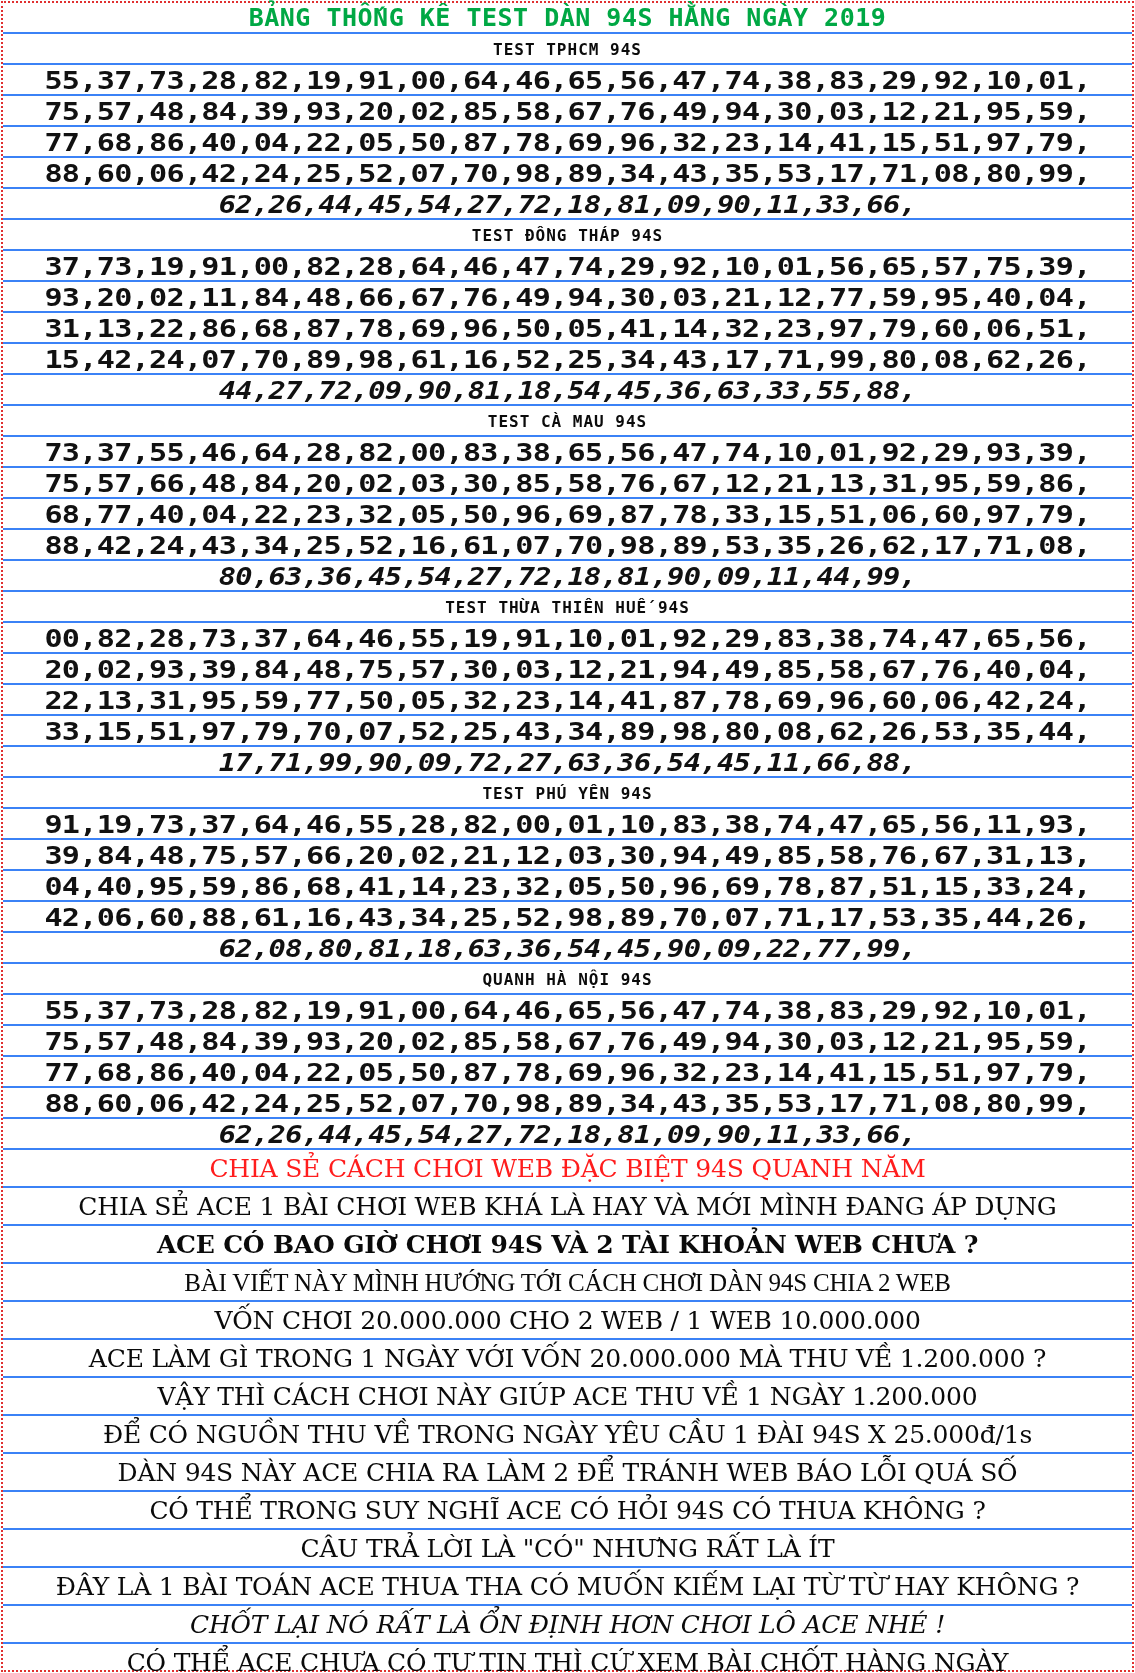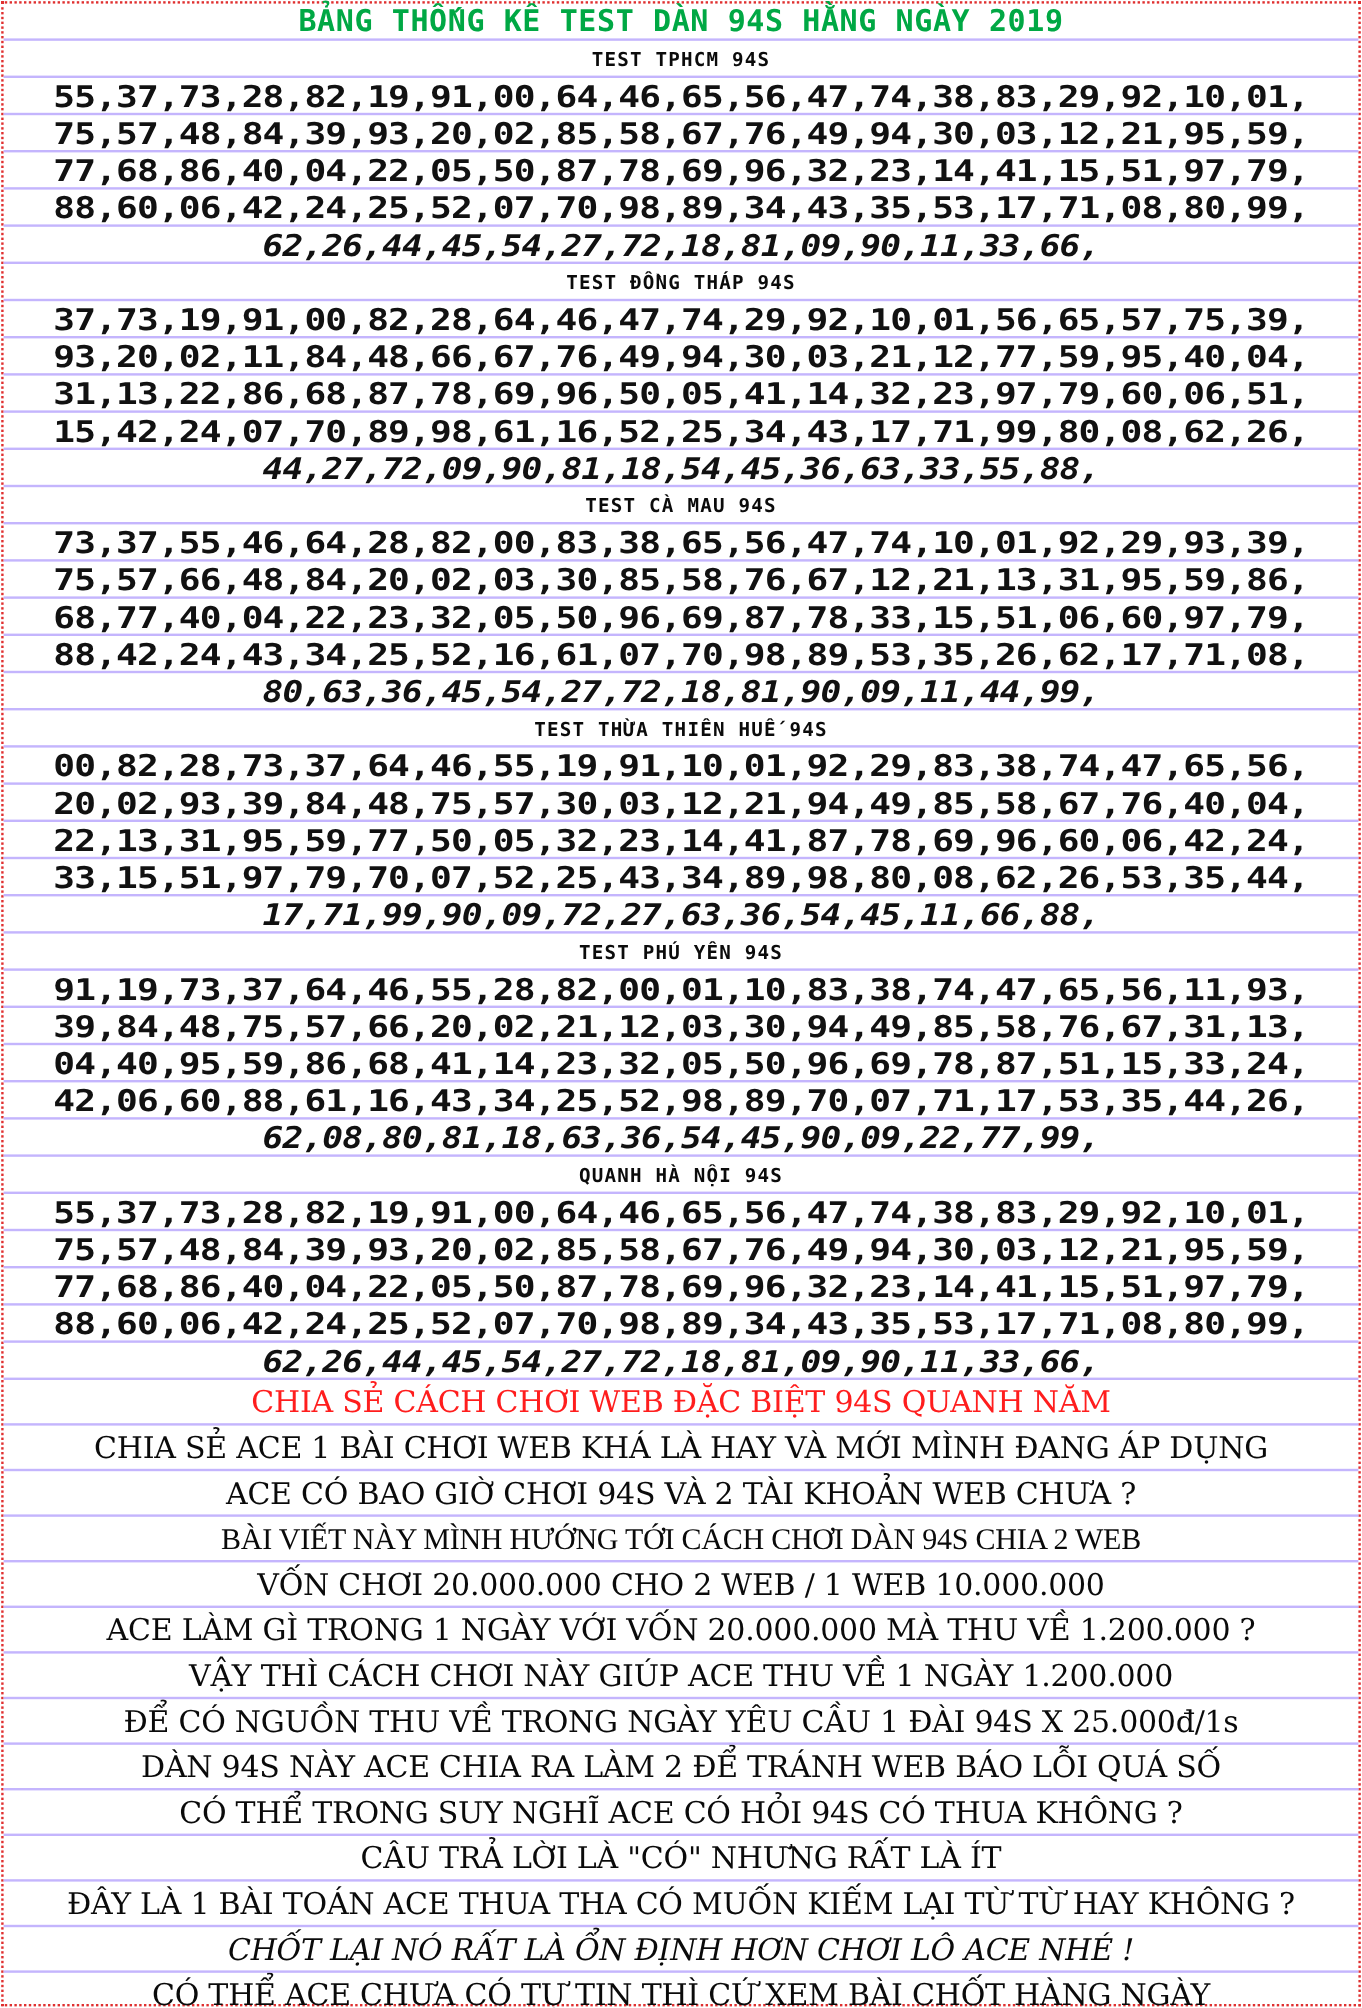--- a/index.html
+++ b/index.html
@@ -32,21 +32,21 @@
   #rows {
     position: relative;
     width: 1135px;
     box-sizing: border-box;
     padding: 0 3px;
   }
   .row {
     box-sizing: border-box;
     width: 100%;
     text-align: center;
-    border-bottom: 2px solid #c4b5fd;
+    border-bottom: 2px solid #3b82f6;
     white-space: nowrap;
     overflow: hidden;
   }
 
   
   .row.title-main {
     color: #00a844;
     font-family: "DejaVu Sans Mono", monospace;
     font-weight: bold;
     font-size: 25px;
@@ -135,21 +135,21 @@
         <div class="row title-sub">QUANH HÀ NỘI 94S</div>
         <div class="row nums"><span style="display: inline-block; transform: scaleX(1.2066); transform-origin: center center;">55,37,73,28,82,19,91,00,64,46,65,56,47,74,38,83,29,92,10,01,</span></div>
         <div class="row nums"><span style="display: inline-block; transform: scaleX(1.2066); transform-origin: center center;">75,57,48,84,39,93,20,02,85,58,67,76,49,94,30,03,12,21,95,59,</span></div>
         <div class="row nums"><span style="display: inline-block; transform: scaleX(1.2066); transform-origin: center center;">77,68,86,40,04,22,05,50,87,78,69,96,32,23,14,41,15,51,97,79,</span></div>
         <div class="row nums"><span style="display: inline-block; transform: scaleX(1.2066); transform-origin: center center;">88,60,06,42,24,25,52,07,70,98,89,34,43,35,53,17,71,08,80,99,</span></div>
         <div class="row nums short"><span style="display: inline-block; transform: scaleX(1.1492); transform-origin: center center;">62,26,44,45,54,27,72,18,81,09,90,11,33,66,</span></div>
       </div>
     <div id="notes-host">
         <div class="row prose red"><span class="shrink" style="transform: none;">CHIA SẺ CÁCH CHƠI WEB ĐẶC BIỆT 94S QUANH NĂM</span></div>
         <div class="row prose "><span class="shrink" style="transform: none;">CHIA SẺ ACE 1 BÀI CHƠI WEB KHÁ LÀ HAY VÀ MỚI MÌNH ĐANG ÁP DỤNG</span></div>
-        <div class="row prose "><span class="shrink" style="transform: none;">ACE CÓ BAO GIỜ CHƠI 94S VÀ 2 TÀI KHOẢN WEB CHƯA ?</span></div>
+        <div class="row prose "><span class="shrink" style="transform: none; font-weight: bold;">ACE CÓ BAO GIỜ CHƠI 94S VÀ 2 TÀI KHOẢN WEB CHƯA ?</span></div>
         <div class="row prose "><span class="shrink" style="transform: none; font-family: Liberation Serif, serif;">BÀI VIẾT NÀY MÌNH HƯỚNG TỚI CÁCH CHƠI DÀN 94S CHIA 2 WEB</span></div>
         <div class="row prose "><span class="shrink" style="transform: none;">VỐN CHƠI 20.000.000 CHO 2 WEB / 1 WEB 10.000.000</span></div>
         <div class="row prose "><span class="shrink" style="transform: none;">ACE LÀM GÌ TRONG 1 NGÀY VỚI VỐN 20.000.000 MÀ THU VỀ 1.200.000 ?</span></div>
         <div class="row prose "><span class="shrink" style="transform: none;">VẬY THÌ CÁCH CHƠI NÀY GIÚP ACE THU VỀ 1 NGÀY 1.200.000</span></div>
         <div class="row prose "><span class="shrink" style="transform: none;">ĐỂ CÓ NGUỒN THU VỀ TRONG NGÀY YÊU CẦU 1 ĐÀI 94S X 25.000đ/1s</span></div>
         <div class="row prose "><span class="shrink" style="transform: none;">DÀN 94S NÀY ACE CHIA RA LÀM 2 ĐỂ TRÁNH WEB BÁO LỖI QUÁ SỐ</span></div>
         <div class="row prose "><span class="shrink" style="transform: none;">CÓ THỂ TRONG SUY NGHĨ ACE CÓ HỎI 94S CÓ THUA KHÔNG ?</span></div>
         <div class="row prose "><span class="shrink" style="transform: none;">CÂU TRẢ LỜI LÀ "CÓ" NHƯNG RẤT LÀ ÍT</span></div>
         <div class="row prose "><span class="shrink" style="transform: none;">ĐÂY LÀ 1 BÀI TOÁN ACE THUA THA CÓ MUỐN KIẾM LẠI TỪ TỪ HAY KHÔNG ?</span></div>
         <div class="row prose "><span class="shrink" style="transform: none; font-style: italic;">CHỐT LẠI NÓ RẤT LÀ ỔN ĐỊNH HƠN CHƠI LÔ ACE NHÉ !</span></div>

